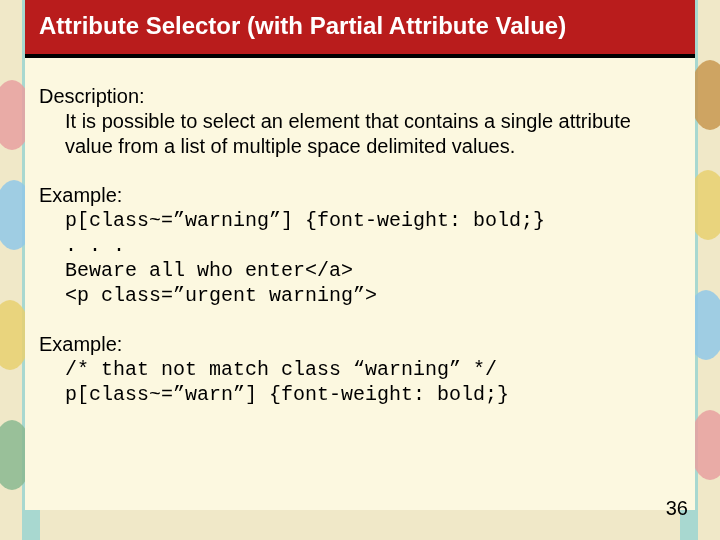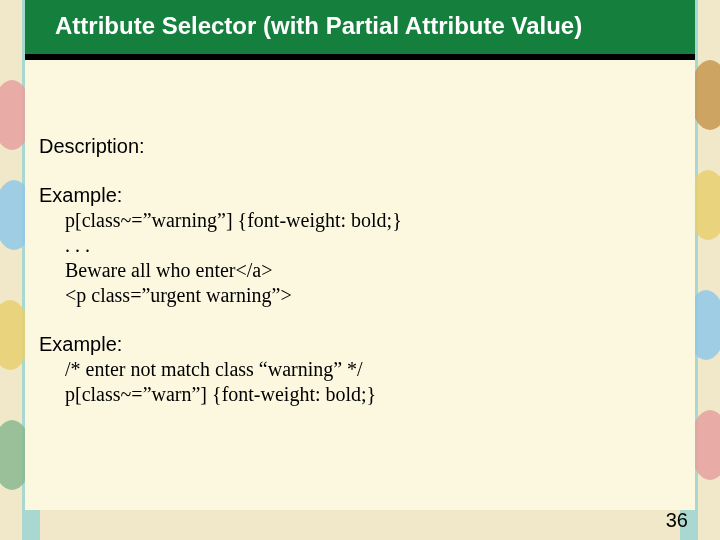--- a/index.html
+++ b/index.html
@@ -16,44 +16,43 @@
     position: relative;
     overflow: hidden;
   }
   .slide {
     position: absolute;
     left: 25px; right: 25px; top: 0; bottom: 30px;
     background: #fcf8e0;
     z-index: 1;
   }
   .title-bar {
-    background: #15803d;
-    border-bottom: 6px solid #000000;
-    padding: 12px 14px 14px 30px;
+    background: #b91c1c;
+    border-bottom: 4px solid #000000;
+    padding: 12px 14px 14px 14px;
   }
   .title-bar h1 {
     color: #ffffff;
     font-size: 24px;
     font-weight: bold;
   }
   .content {
     padding: 26px 14px 10px 14px;
     color: #000;
     font-size: 20px;
     line-height: 1.25;
-    margin-top: 48px;
   }
   .section { margin-bottom: 24px; }
   .label { font-family: Arial, sans-serif; }
   .indent { padding-left: 26px; }
-  .mono { font-family: Liberation Serif, serif; }
+  .mono { font-family: Liberation Mono, monospace; }
   .page-num {
     position: absolute;
     right: 32px;
-    bottom: 8px;
+    bottom: 20px;
     font-size: 20px;
     color: #000;
     z-index: 2;
   }
   
   .left-strip, .right-strip {
     position: absolute; top: 0; bottom: 0; width: 28px; z-index: 0;
   }
   .left-strip { left: 0; }
   .right-strip { right: 0; }
@@ -77,36 +76,37 @@
 
 <div class="slide">
   <div class="title-bar">
     <h1>Attribute Selector (with Partial Attribute Value)</h1>
   </div>
 
   <div class="content">
 
     <div class="section">
       <div class="label">Description:</div>
+      <div class="indent">It is possible to select an element that contains a single attribute value from a list of multiple space delimited values.</div>
     </div>
 
     <div class="section">
       <div class="label">Example:</div>
       <div class="indent mono">
         <div>p[class~=”warning”] {font-weight: bold;}</div>
         <div>. . .</div>
         <div>Beware all who enter&lt;/a&gt;</div>
         <div>&lt;p class=”urgent warning”&gt;</div>
       </div>
     </div>
 
     <div class="section">
       <div class="label">Example:</div>
       <div class="indent mono">
-        <div>/* enter not match class “warning” */</div>
+        <div>/* that not match class “warning” */</div>
         <div>p[class~=”warn”] {font-weight: bold;}</div>
       </div>
     </div>
 
   </div>
 </div>
 
 <div class="page-num">36</div>
 
 </body></html>

